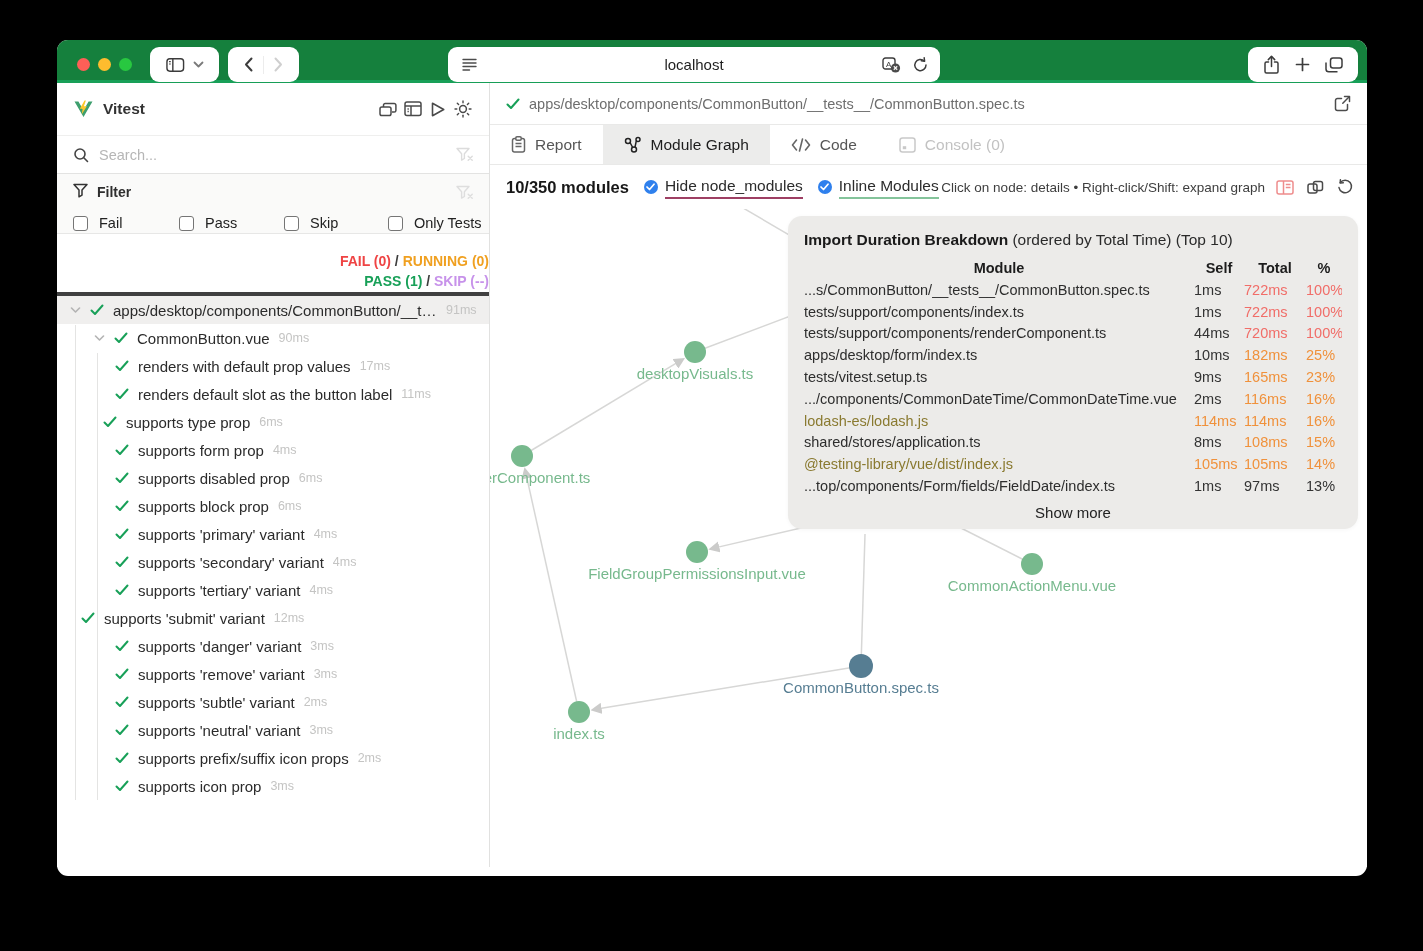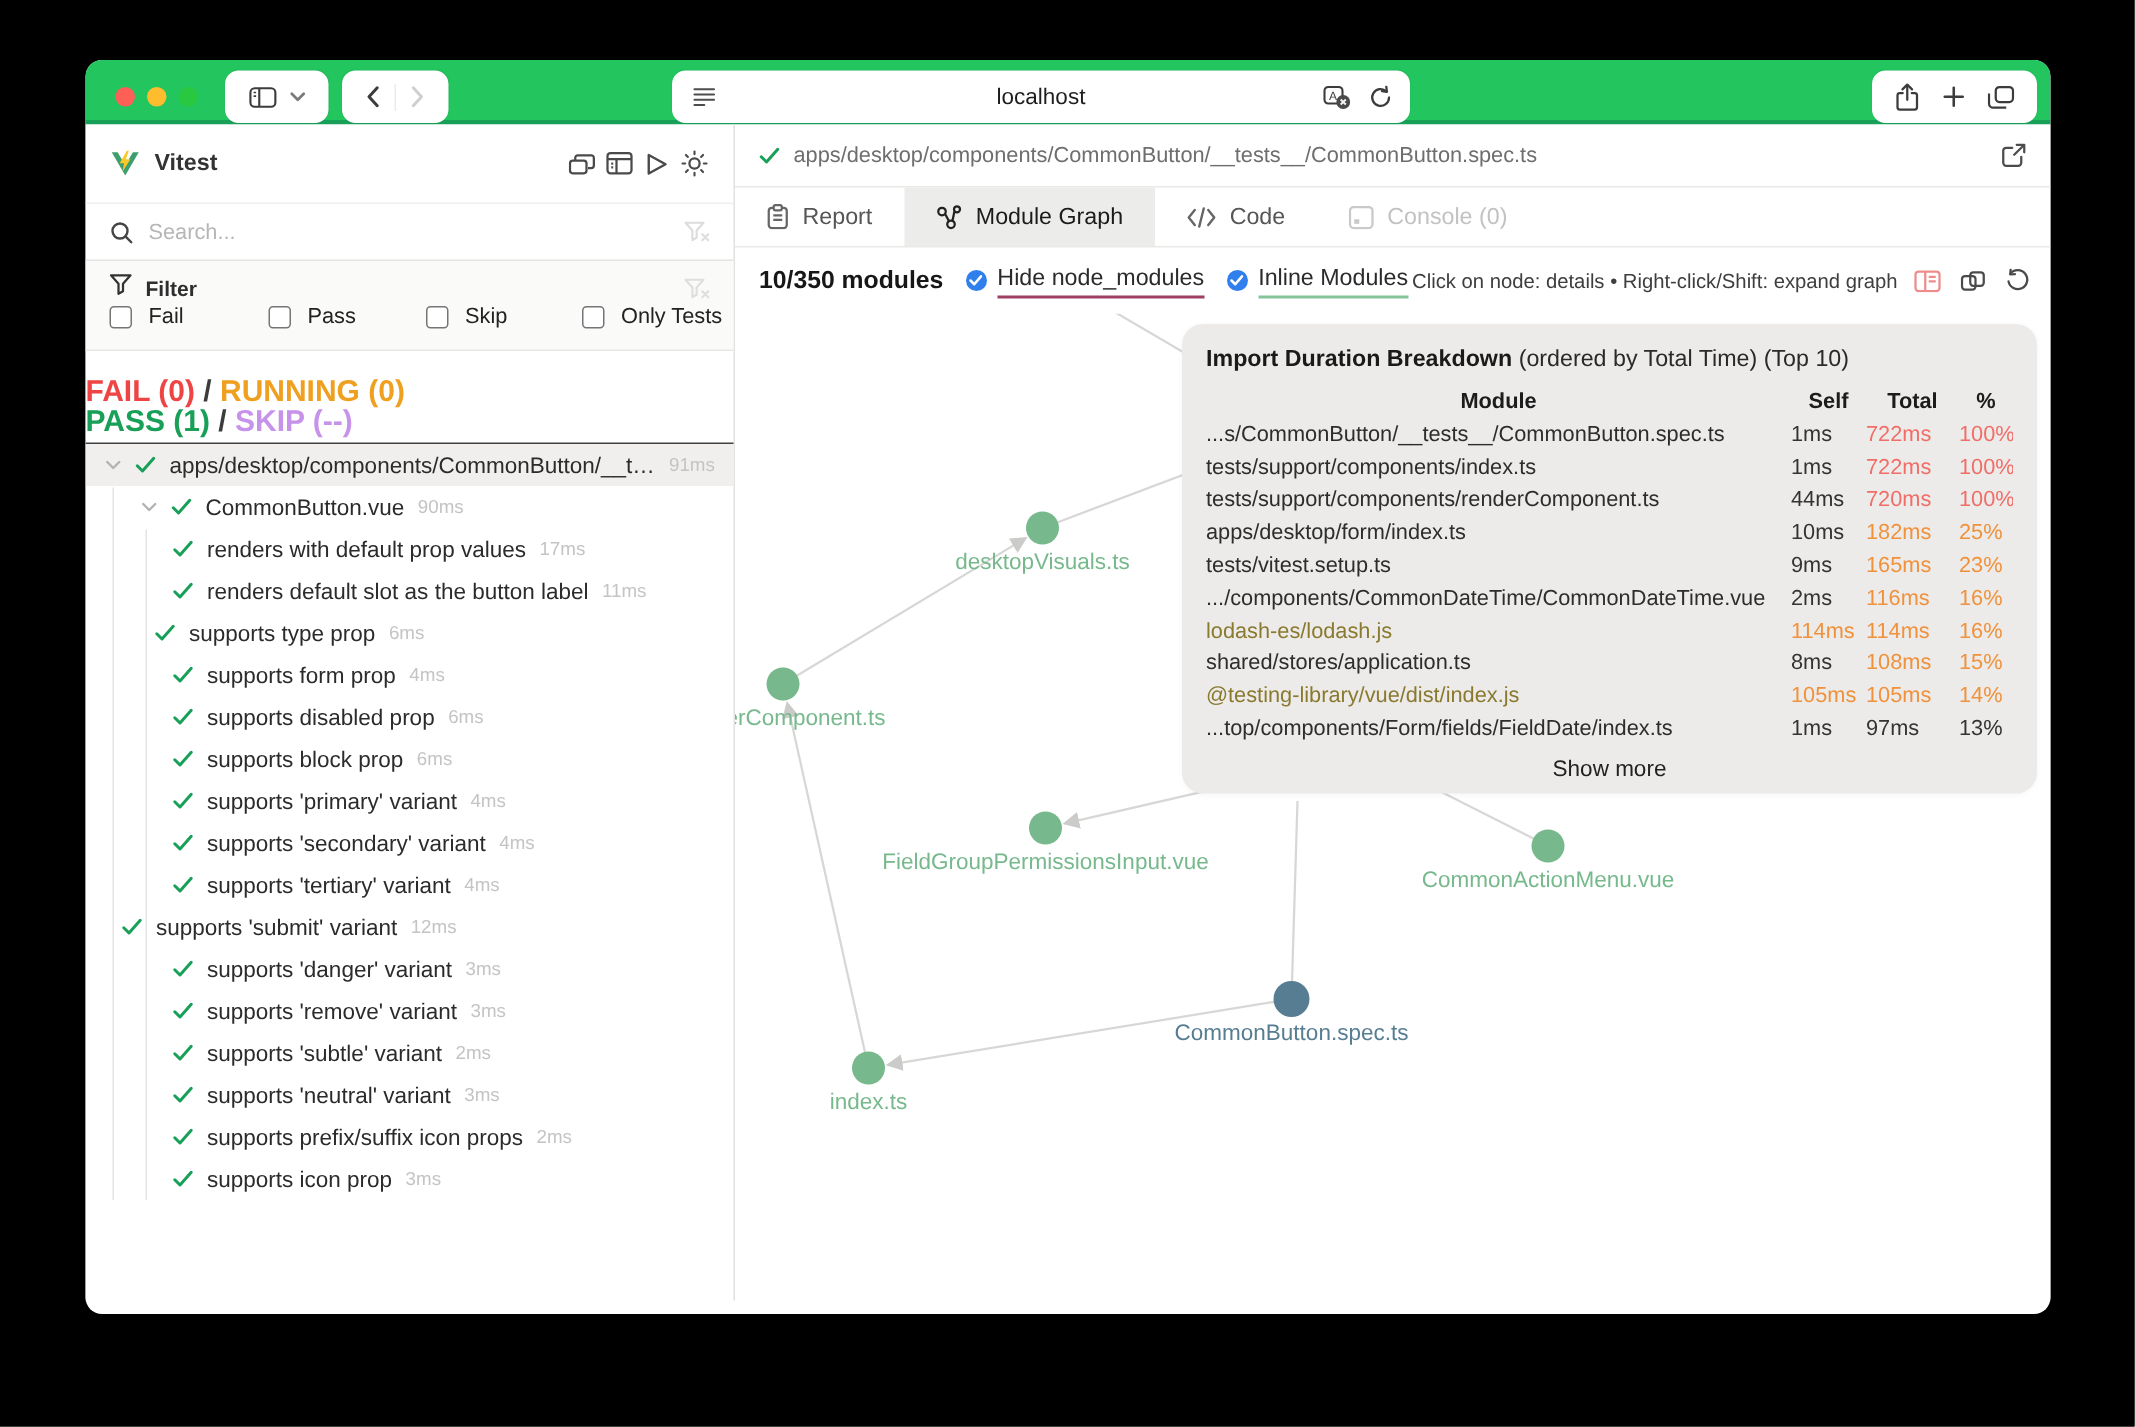--- a/index.html
+++ b/index.html
@@ -1,19 +1,19 @@
 <!DOCTYPE html>
 <html><head>
 <meta charset="utf-8">
 <style>
 *{margin:0;padding:0;box-sizing:border-box}
 html,body{width:1423px;height:951px;background:#000;font-family:"Liberation Sans",sans-serif}
 .window{position:absolute;left:57px;top:40px;width:1310px;height:836px;border-radius:11px;overflow:hidden;background:#fff}
 
-.chrome{position:relative;height:40px;background:#22c55e}
+.chrome{position:relative;height:40px;background:#15803d}
 .traffic{position:absolute;top:18px;left:20px;display:flex;gap:8px}
 .traffic span{width:13px;height:13px;border-radius:50%;display:block}
 .pill{position:absolute;top:7px;height:35px;background:#fff;border-radius:9px;display:flex;align-items:center;box-shadow:0 0 1px rgba(0,0,0,.1)}
 .pill .ic{display:flex;align-items:center;justify-content:center;color:#3c3c3c}
 #pill-toggle{left:93px;width:69px;justify-content:center;gap:8px}
 #pill-nav{left:171px;width:71px;justify-content:center}
 #pill-nav .sep{width:1px;height:18px;background:#ececec;margin:0 10px}
 #addressbar{left:391px;width:492px;justify-content:center}
 #addressbar .url{font-size:15px;color:#1e1e1e}
 #addressbar .left-ic{position:absolute;left:14px;color:#4c4c4c}
@@ -34,26 +34,26 @@
 .sb-search input{border:none;outline:none;flex:1;font-size:14.5px;margin-left:10px;color:#333;background:transparent;font-family:"Liberation Sans",sans-serif}
 .sb-search input::placeholder{color:#b6b6b6}
 .sb-search .ic{color:#444;display:flex}
 .sb-search .ic.light{color:#dcdcdc}
 
 .sb-filter{height:60px;background:#fafaf9;border-bottom:1px solid #e7e7e6;padding:7px 16px 0}
 .filter-title-row{display:flex;align-items:center;height:22px;color:#333}
 .filter-title{font-size:14px;font-weight:700;color:#2e2e2e;margin-left:9px}
 .filter-title-row .spacer{flex:1}
 .filter-title-row .ic.light{color:#dedede;display:flex}
-.filter-opts{display:flex;height:28px;align-items:flex-start}
+.filter-opts{display:flex;height:28px;align-items:flex-end}
 .cb-item{display:flex;align-items:center;font-size:14.5px;color:#222;white-space:nowrap;flex:none}
 .cb-item .box{width:15px;height:15px;border:1.5px solid #757575;border-radius:3px;background:#fff;margin-right:11px;flex:none}
 .cb-item:nth-child(1){width:106px}.cb-item:nth-child(2){width:105px}.cb-item:nth-child(3){width:104px}
 
-.sb-summary{height:62px;border-bottom:1px solid #404040;text-align:left;padding-top:17px;font-size:20px;font-weight:700}
+.sb-summary{height:62px;border-bottom:4px solid #404040;text-align:right;padding-top:17px;font-size:14px;font-weight:700}
 .sb-summary div{line-height:20px}
 
 .sb-tree{position:relative;flex:1;overflow:hidden}
 .guide{position:absolute;width:1px;background:#e4e4e3;top:29px}
 .tree-row{height:28px;display:flex;align-items:center;position:relative}
 .tree-row.selected{background:#f0efee}
 .tree-row .chev{width:16px;margin-right:7px;color:#b3b3b3;display:flex;align-items:center;justify-content:center}
 .tree-row .chk{width:15px;margin-right:8px;color:#18a058;display:flex;align-items:center}
 .tree-row .lbl{font-size:15px;color:#2b2b2b;white-space:nowrap}
 .tree-row .lbl.trunc{max-width:324px;overflow:hidden;text-overflow:ellipsis}

